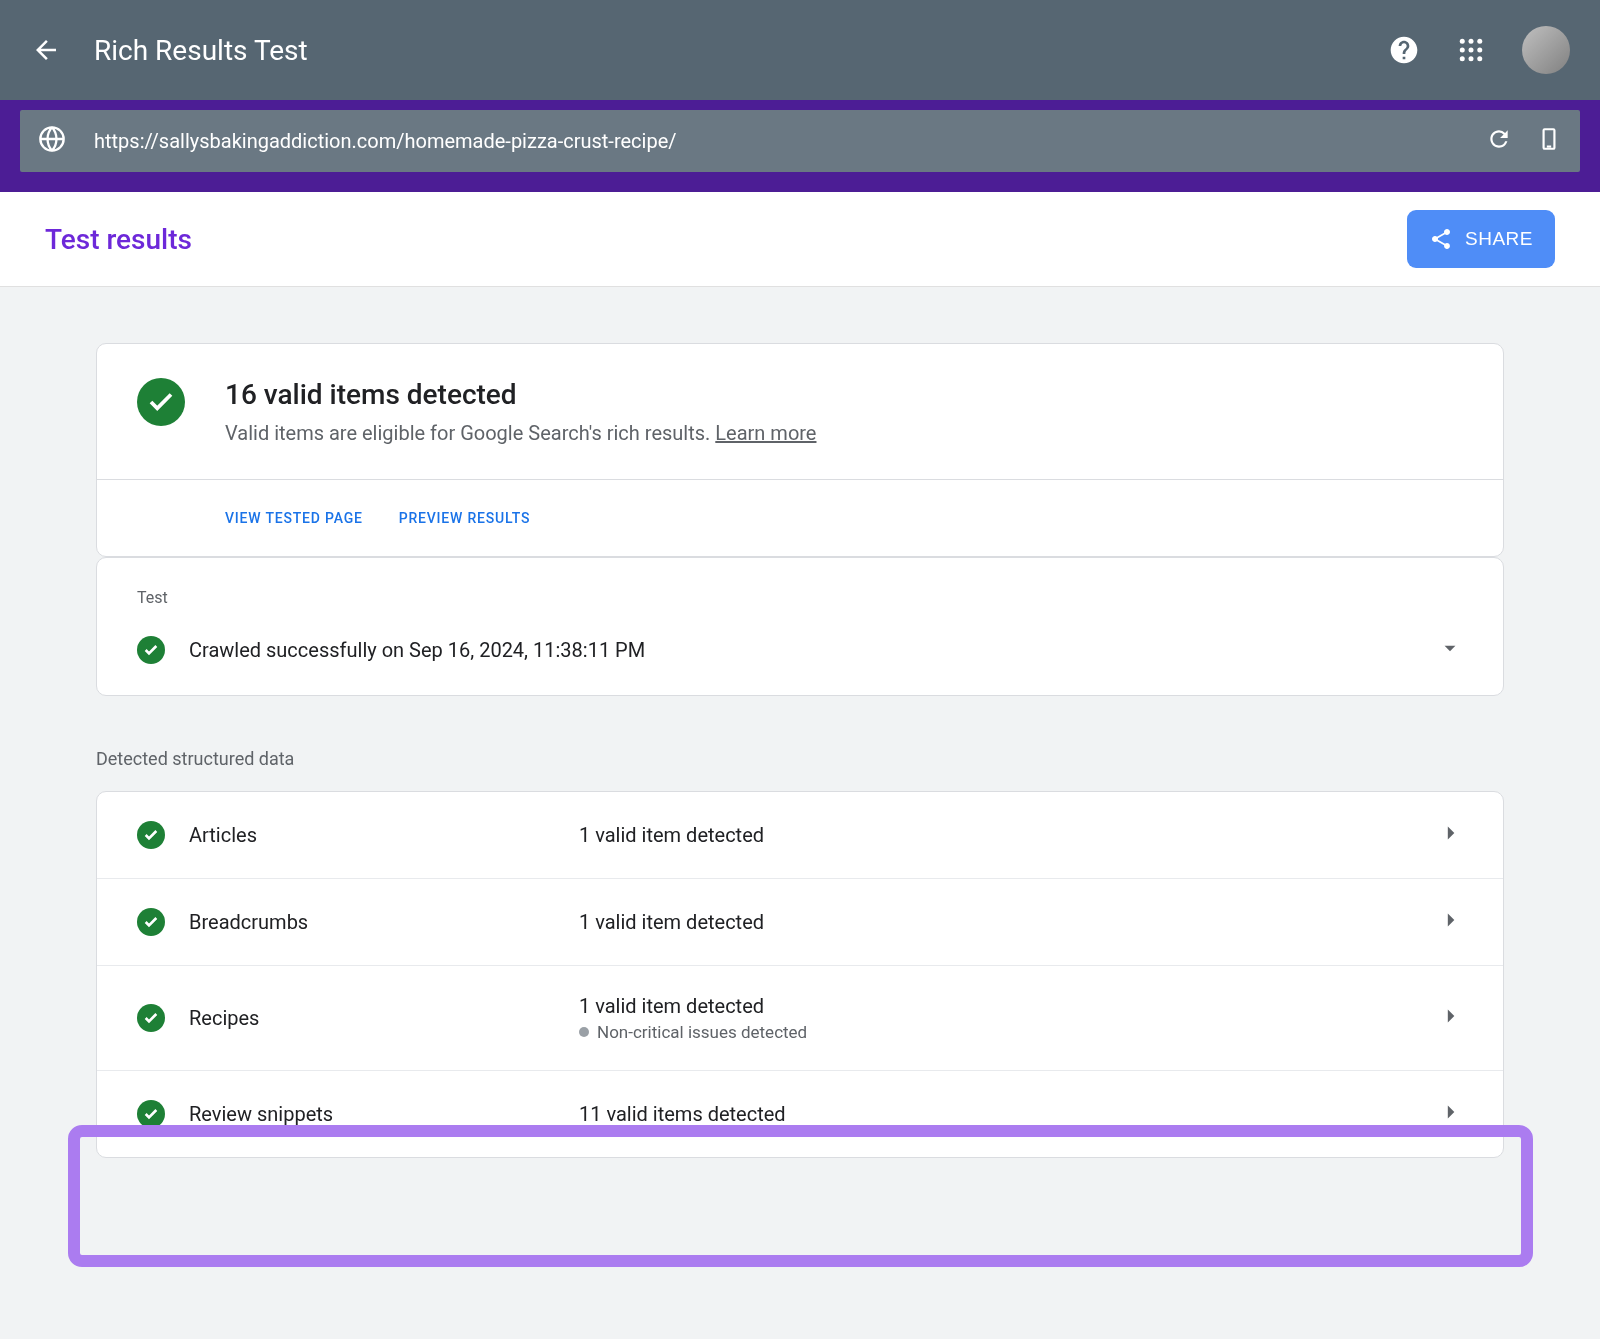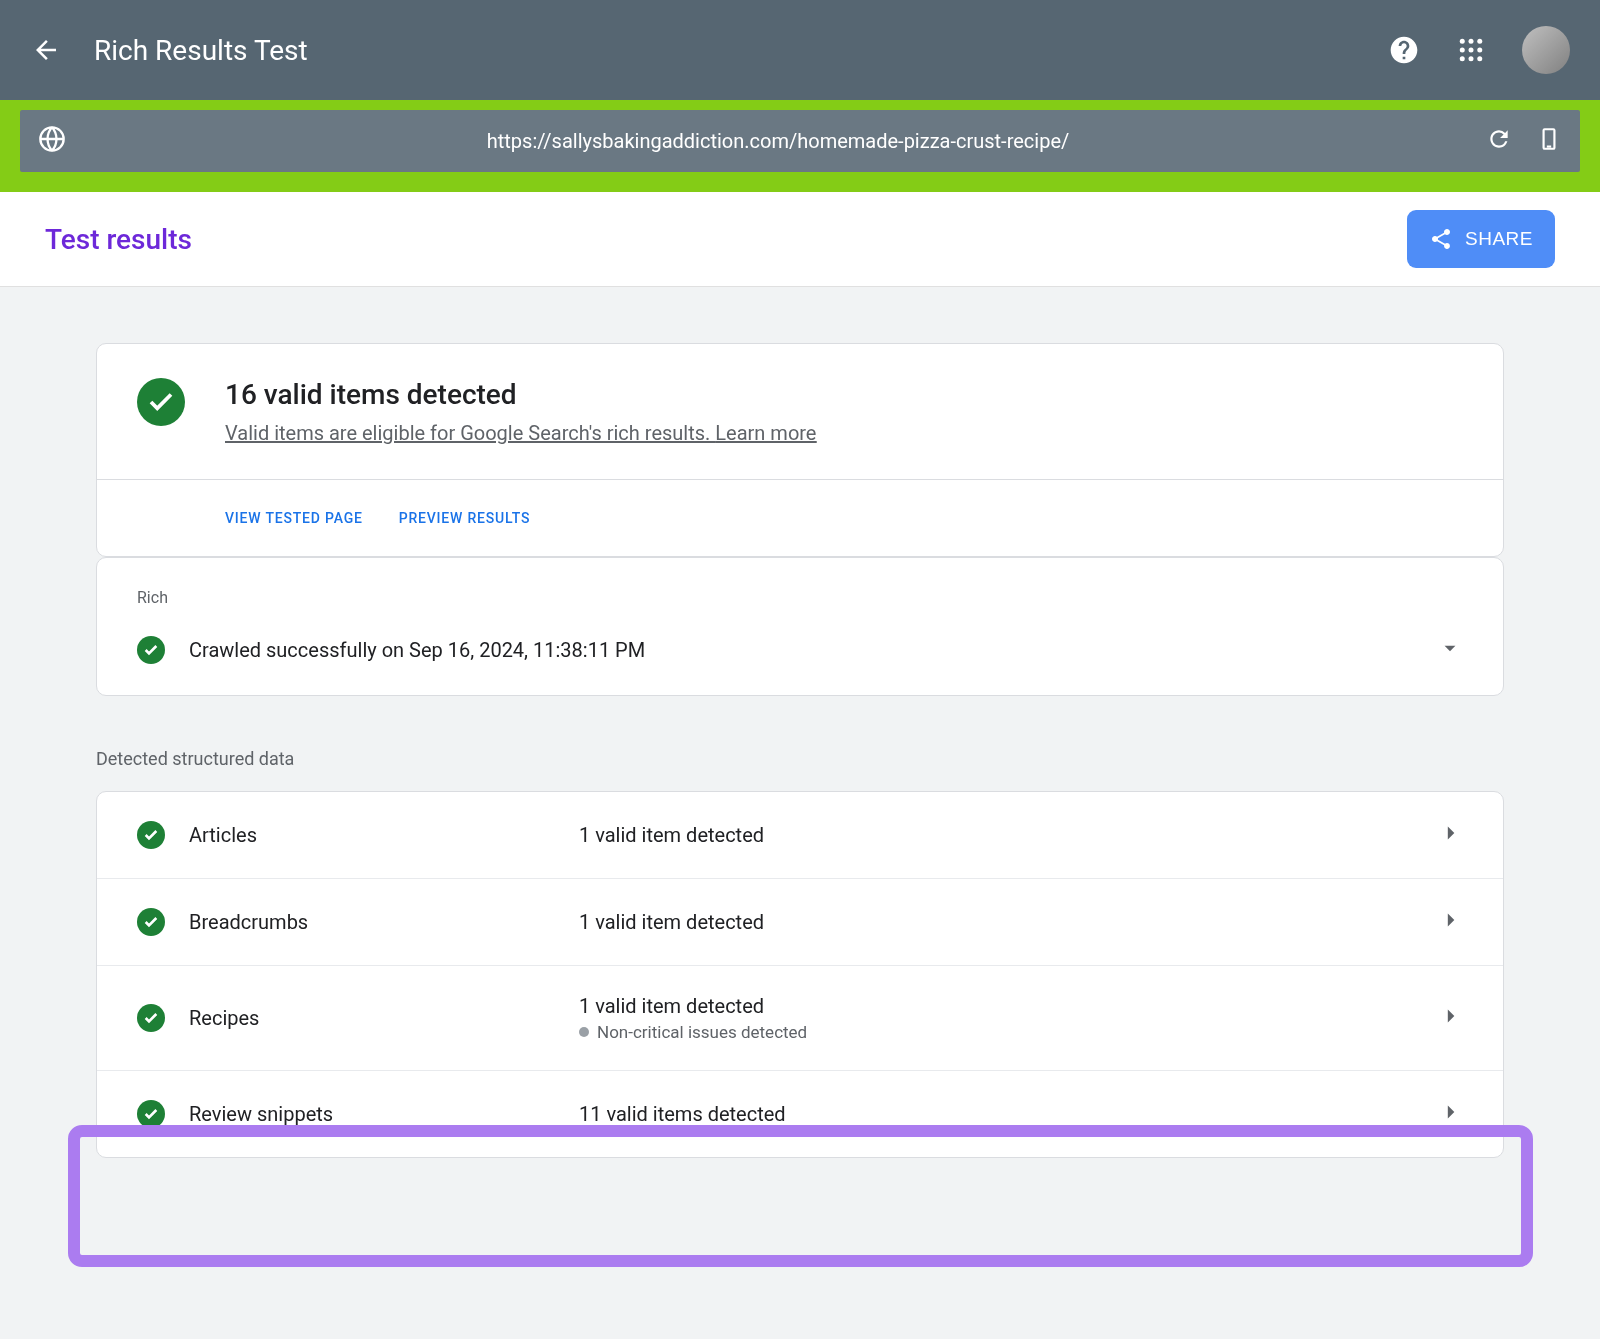--- a/index.html
+++ b/index.html
@@ -46,25 +46,24 @@
       justify-content: center;
     }
     .avatar {
       width: 48px;
       height: 48px;
       border-radius: 50%;
       background: linear-gradient(135deg, #c0c0c0, #808080);
       cursor: pointer;
     }
     .url-bar-container {
-      background: #84cc16;
+      background: #4c1d95;
       padding: 10px 20px 20px 20px;
       display: flex;
       align-items: center;
-      text-align: center;
     }
     .url-bar {
       background: #6a7883;
       height: 62px;
       flex: 1;
       display: flex;
       align-items: center;
       padding: 0 18px;
       border-radius: 2px;
     }
@@ -139,21 +138,20 @@
     .summary-text-block { flex: 1; }
     .summary-heading {
       font-size: 28px;
       font-weight: 500;
       color: #202124;
       margin-bottom: 10px;
     }
     .summary-sub {
       font-size: 20px;
       color: #5f6368;
-      text-decoration: underline;
     }
     .summary-sub a { color: #5f6368; text-decoration: underline; cursor: pointer; }
     .summary-actions {
       border-top: 1px solid #dadce0;
       padding: 30px 40px 30px 128px;
       display: flex;
       gap: 36px;
     }
     .action-link {
       color: #1a73e8;
@@ -333,21 +331,21 @@
         </div>
       </div>
     </div>
     <div class="summary-actions">
       <span class="action-link">VIEW TESTED PAGE</span>
       <span class="action-link">PREVIEW RESULTS</span>
     </div>
   </div>
 
   <div class="details-card">
-    <div class="crawl-label">Rich</div>
+    <div class="crawl-label">Test</div>
     <div class="crawl-row">
       <div class="check-circle-sm">
         <svg width="16" height="16" viewBox="0 0 24 24" fill="none" stroke="#fff" stroke-width="4">
               <polyline points="4 12 9 17 20 6"></polyline>
             </svg>
       </div>
       <div class="crawl-text">Crawled successfully on Sep 16, 2024, 11:38:11 PM</div>
       <span class="chevron-down">
         <svg width="26" height="26" viewBox="0 0 24 24" fill="currentColor">
               <path d="M7 10l5 5 5-5z"></path>

